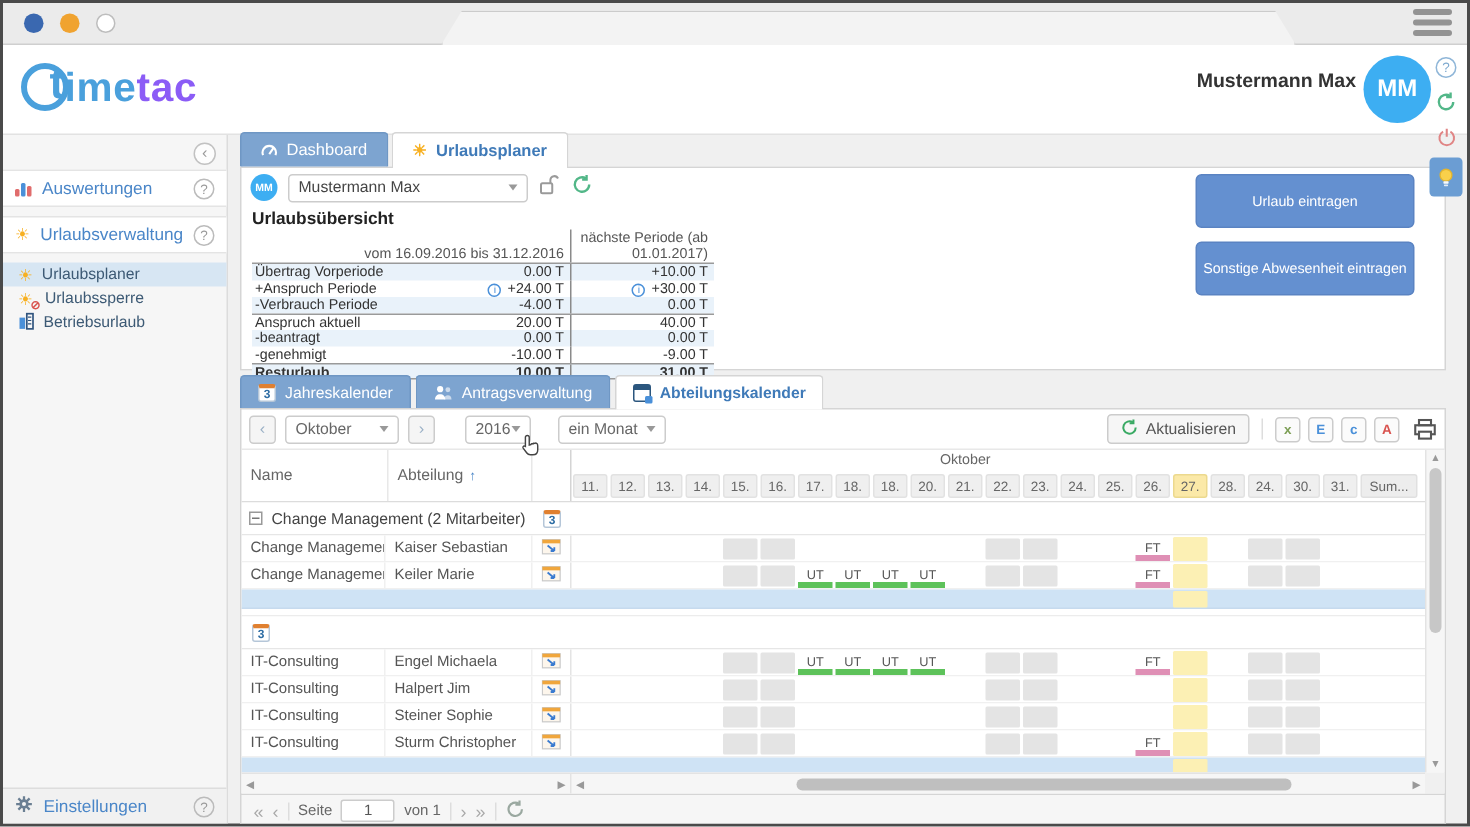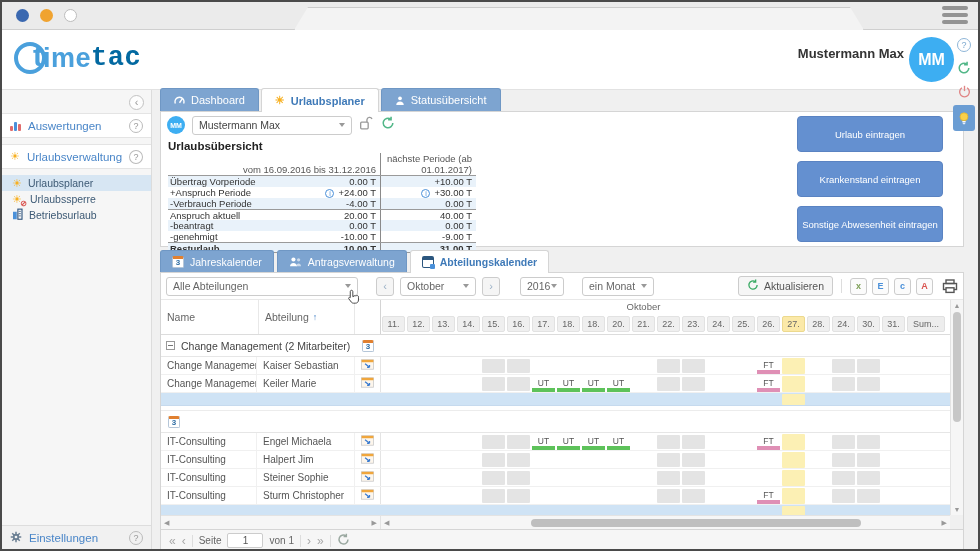--- a/index.html
+++ b/index.html
@@ -18,21 +18,21 @@
     clip-path: polygon(0 100%, 14px 0, calc(100% - 14px) 0, 100% 100%); }
   .hamburger { position:absolute; right:10px; top:4px; display:flex; flex-direction:column; gap:3px; cursor:pointer; }
   .hamburger b { width:26px; height:4px; border-radius:2px; background:#939393; }
 
   
   .header { position:absolute; left:0; top:28px; right:0; height:60px; background:#fff; border-bottom:1px solid #e2e2e2; }
   .logo { position:absolute; left:12px; top:12px; display:flex; align-items:center; }
   .logo-circle { width:32px; height:32px; border:4px solid #4aa0dc; border-radius:50%; }
   .logo-t { margin-left:-13px; margin-top:-4px; font-size:30px; font-weight:bold; color:#4aa0dc; }
   .logo-time { font-size:27px; font-weight:bold; color:#4aa0dc; letter-spacing:.5px; }
-  .logo-tac  { font-size:27px; font-weight:bold; color:#0369a1; letter-spacing:.5px;font-family:Liberation Mono, monospace; }
+  .logo-tac  { font-size:27px; font-weight:bold; color:#8b5cf6; letter-spacing:.5px; }
   .user-name { position:absolute; right:74px; top:16px; font-size:13px; font-weight:bold; color:#333; }
   .avatar-lg { position:absolute; right:24px; top:7px; width:45px; height:45px; border-radius:50%;
     background:#3daef2; color:#fff; font-weight:bold; font-size:16px; display:flex; align-items:center; justify-content:center; }
 
   
   .right-rail { position:absolute; right:3px; top:34px; width:22px; display:flex; flex-direction:column; align-items:center; gap:5px; z-index:30; }
   .rail-btn { width:18px; height:18px; display:flex; align-items:center; justify-content:center; cursor:pointer; }
   .qm { display:inline-flex; width:14px; height:14px; border:1px solid #8fb6d8; border-radius:50%;
     color:#7da9cf; font-size:9px; align-items:center; justify-content:center; }
   .qm.gray { border-color:#bbb; color:#999; }
@@ -295,29 +295,20 @@
             </svg>
           </span>
           <span>Dashboard</span>
         </div>
         <div class="tab active">
           <span style="display:flex;align-items:center;color:#f0a330">
             <span class="sun-glyph">☀</span>
           </span>
           <span>Urlaubsplaner</span>
         </div>
-        <div class="tab">
-          <span style="display:flex;align-items:center;color:#fff">
-            <svg width="10" height="11" viewBox="0 0 16 16">
-              <circle cx="8" cy="4.5" r="3" fill="currentColor"></circle>
-              <path d="M2 15c0-3.5 2.5-5.5 6-5.5s6 2 6 5.5z" fill="currentColor"></path>
-            </svg>
-          </span>
-          <span>Statusübersicht</span>
-        </div>
       </div>
 
     <div class="panel-top">
       <div class="toolbar">
         <span class="avatar-sm">MM</span>
         <div class="user-dd">
           <span>Mustermann Max</span>
           <span class="crt"></span>
         </div>
         <span id="lock-slot"><svg width="15" height="14" viewBox="0 0 18 16">
@@ -373,21 +364,20 @@
             </div>
             <div class="ov-row alt divider bold last">
               <span class="ov-c-label">Resturlaub</span>
               <span class="ov-c-v1"><span>10.00 T</span></span>
               <span class="ov-c-v2"><span>31.00 T</span></span>
             </div>
           </div>
       </div>
       <div class="action-buttons" id="action-buttons">
           <div class="action-btn">Urlaub eintragen</div>
-          <div class="action-btn">Krankenstand eintragen</div>
           <div class="action-btn">Sonstige Abwesenheit eintragen</div>
         </div>
     </div>
 
     <div class="subtabs" id="subtabs">
         <div class="subtab">
           <span style="display:flex;align-items:center;color:#fff">
             <span class="cal3">
               <i>3</i>
             </span>
@@ -408,24 +398,20 @@
         <div class="subtab active">
           <span style="display:flex;align-items:center;color:#f0a330">
             <span class="deptcal"></span>
           </span>
           <span>Abteilungskalender</span>
         </div>
       </div>
 
     <div class="panel-bottom">
       <div class="filterbar">
-        <div class="dd dd-dept">
-          <span>Alle Abteilungen</span>
-          <span class="crt"></span>
-        </div>
         <span class="nav-sq">‹</span>
         <div class="dd dd-month">
           <span>Oktober</span>
           <span class="crt"></span>
         </div>
         <span class="nav-sq">›</span>
         <div class="dd dd-year">
           <span>2016</span>
           <span class="crt"></span>
         </div>

